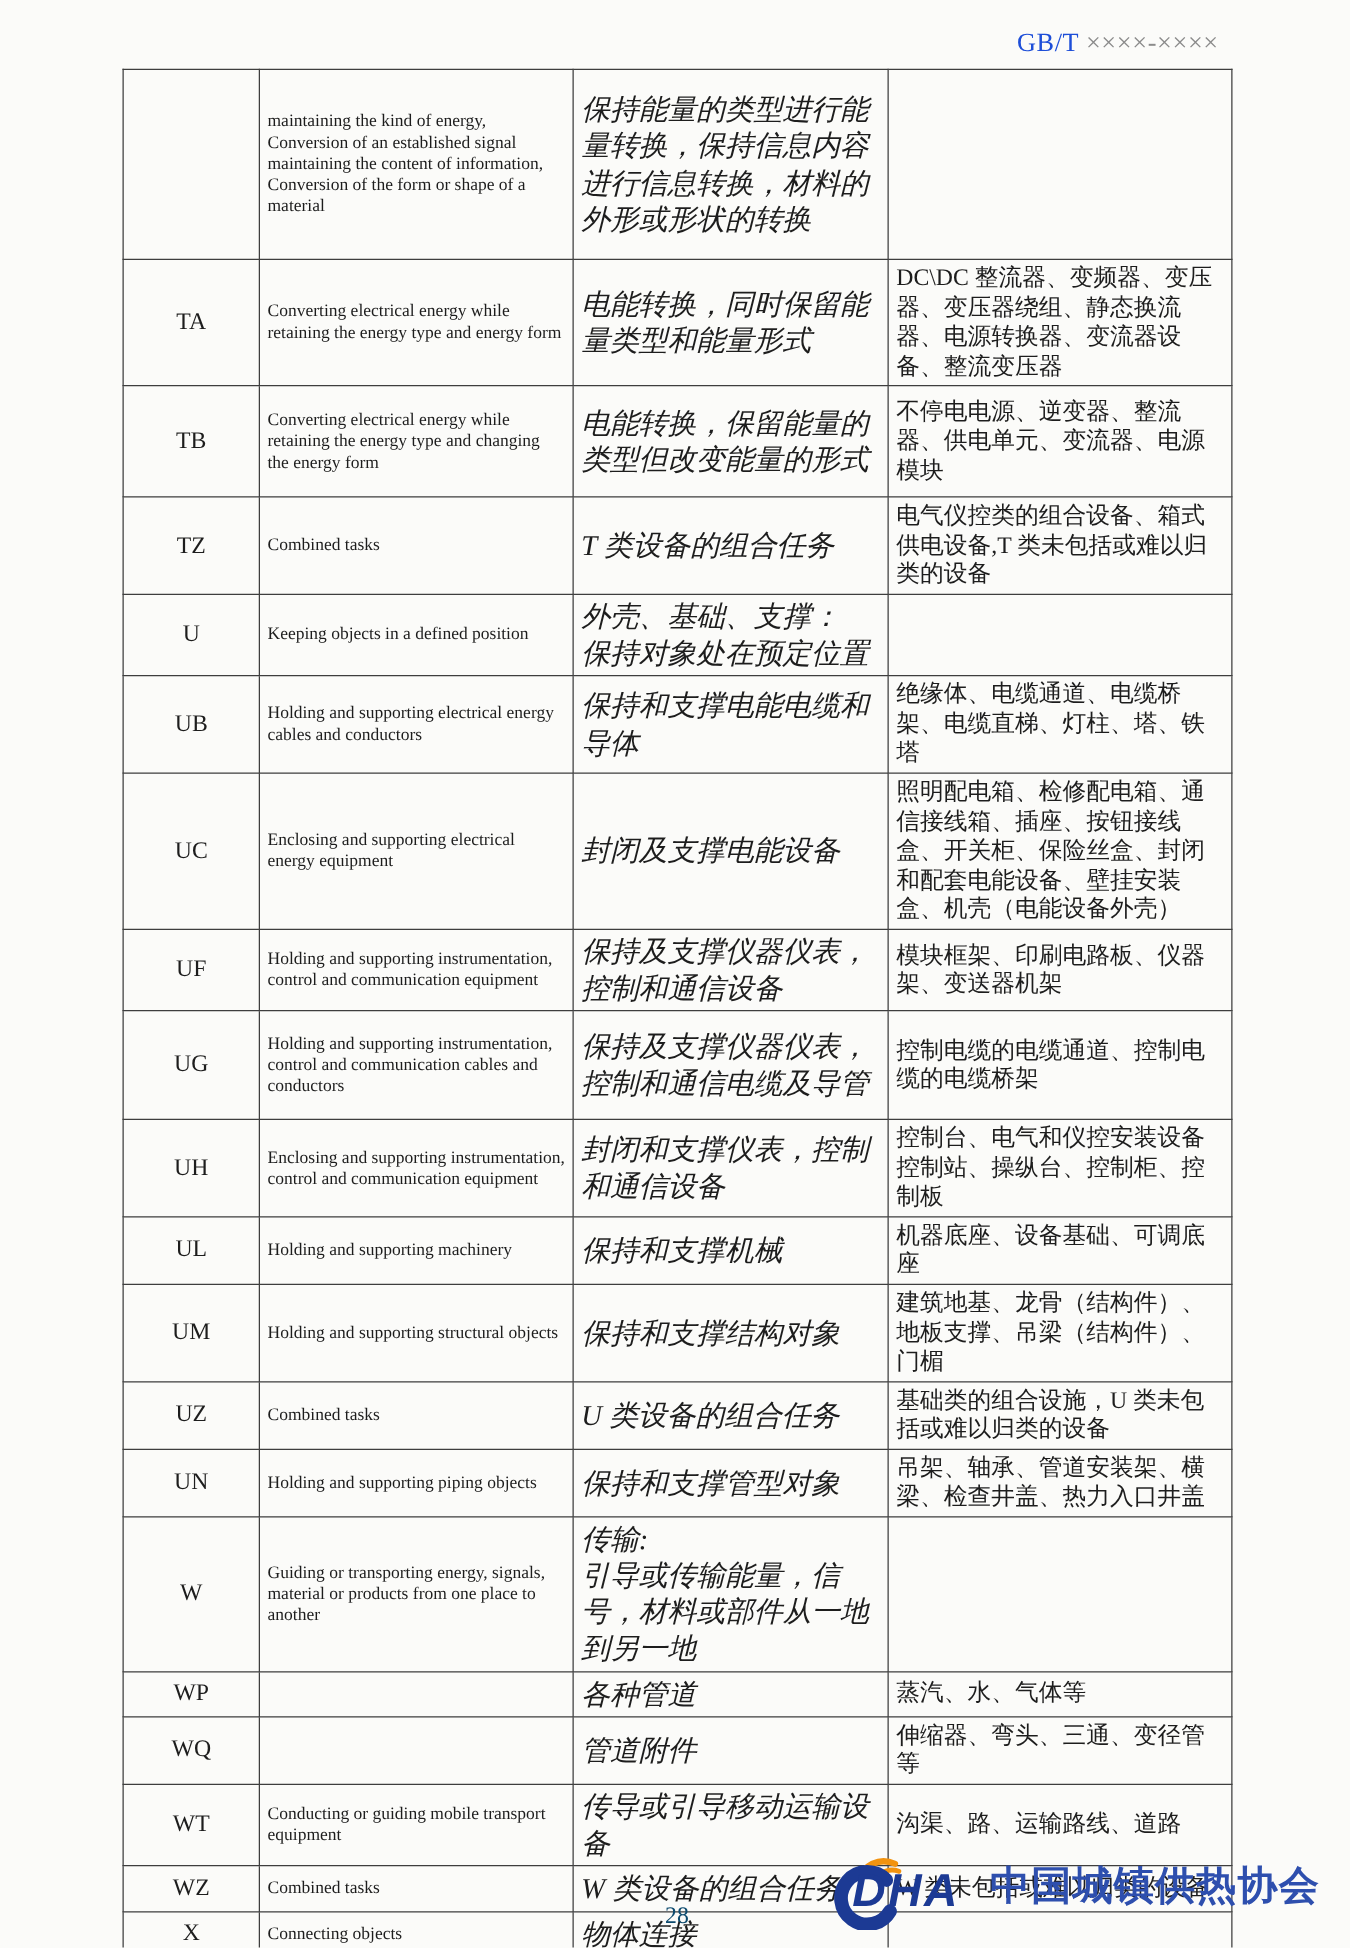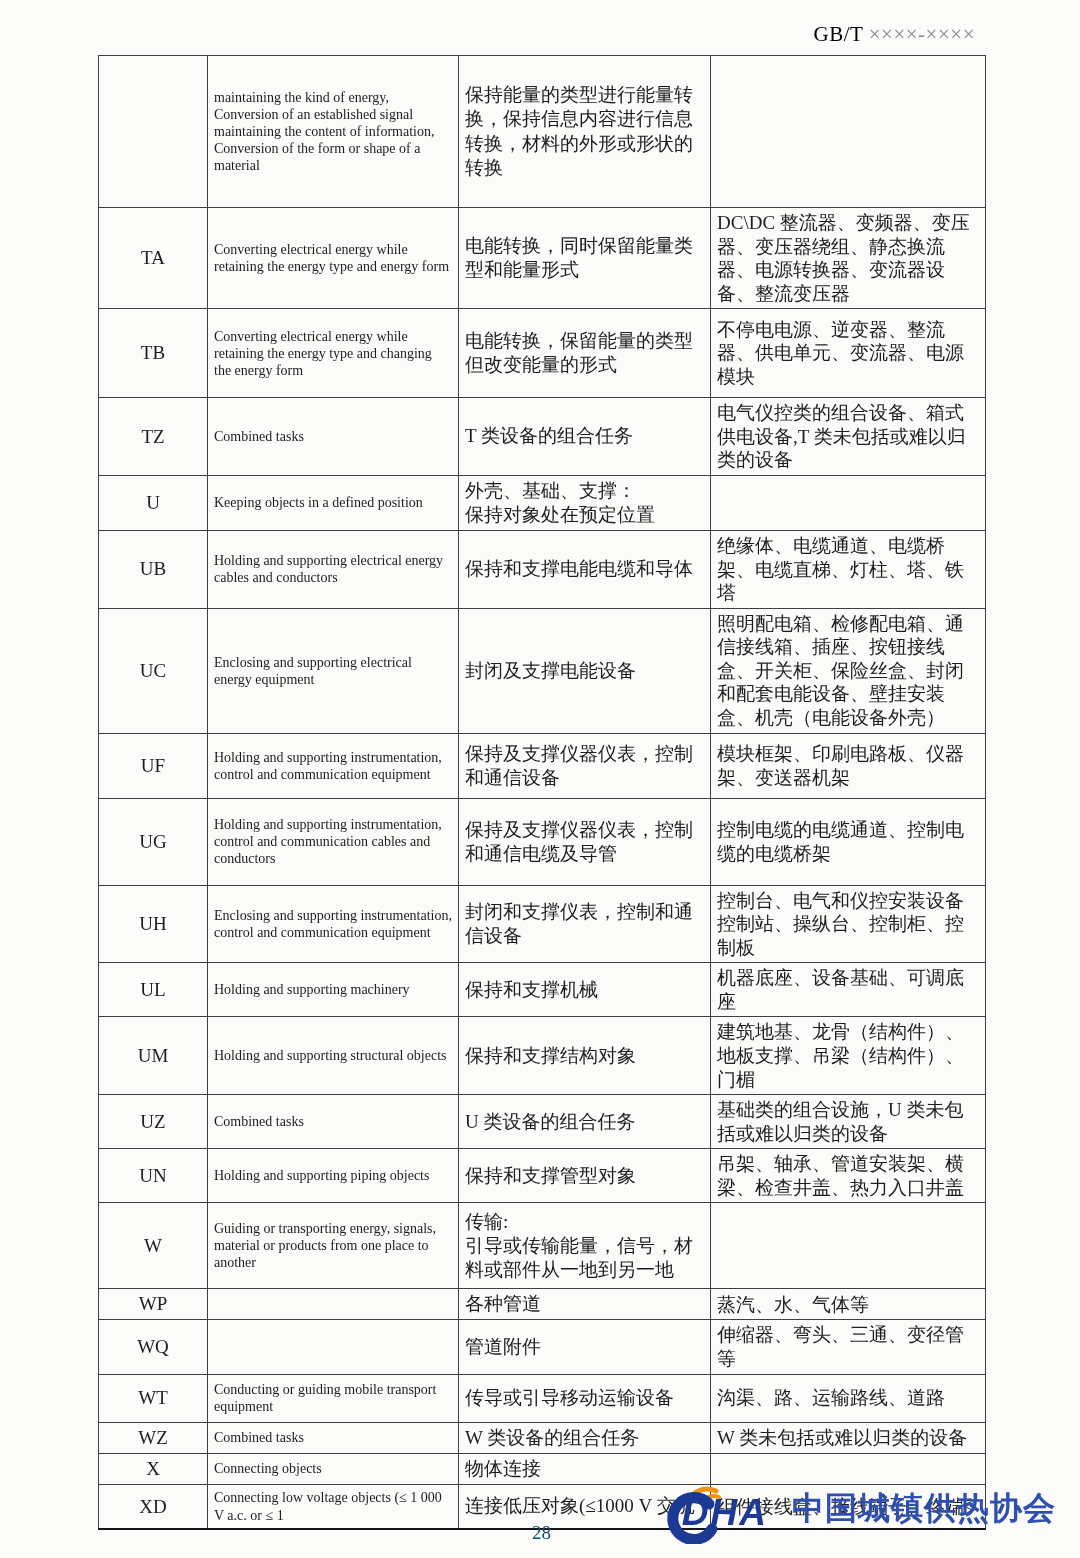--- a/index.html
+++ b/index.html
@@ -9,38 +9,38 @@
     font-family:"Liberation Serif","DejaVu Serif",serif;
     color:#1d1d1d;
     position:relative;
     overflow:hidden;
   }
   
   .doc-header {
     position:absolute; top:22px; left:98px; width:877px;
     text-align:right; font-size:21px; letter-spacing:0.5px;
   }
-  .doc-header .code { color:#000000; }
+  .doc-header .code { color:#1d4ed8; }
   .doc-header .num  { color:#8b8b8b; }
 
   
   table.cls {
     position:absolute; top:55px; left:98px;
     width:887px; border-collapse:collapse; table-layout:fixed;
   }
   table.cls td {
     border:1px solid #3e3e3e;
     vertical-align:middle;
     padding:3px 6px;
     overflow:hidden;
   }
   table.cls tr:last-child td { border-bottom:2px solid #161616; }
   td.col-code { text-align:center; font-size:19px; padding:2px 2px; }
   td.col-en   { font-size:14px; line-height:1.22; padding:2px 6px 2px 12px; }
-  td.col-zh   { font-size:19px;  line-height:1.27; white-space:pre-line; padding:2px 4px 2px 10px; }
+  td.col-zh   { font-size:23px;  line-height:1.27; white-space:pre-line; padding:2px 4px 2px 10px;font-style:italic; }
   td.col-ex   { font-size:19px;  line-height:1.24; padding:2px 4px 2px 9px; }
 
   
   .page-number {
     position:absolute; top:1522px; left:98px; width:887px;
     text-align:center; font-size:19px; color:#0c4a6e;
   }
   .org-logo {
     position:absolute; top:1484px; right:24px;
     display:flex; align-items:flex-start; height:62px;

